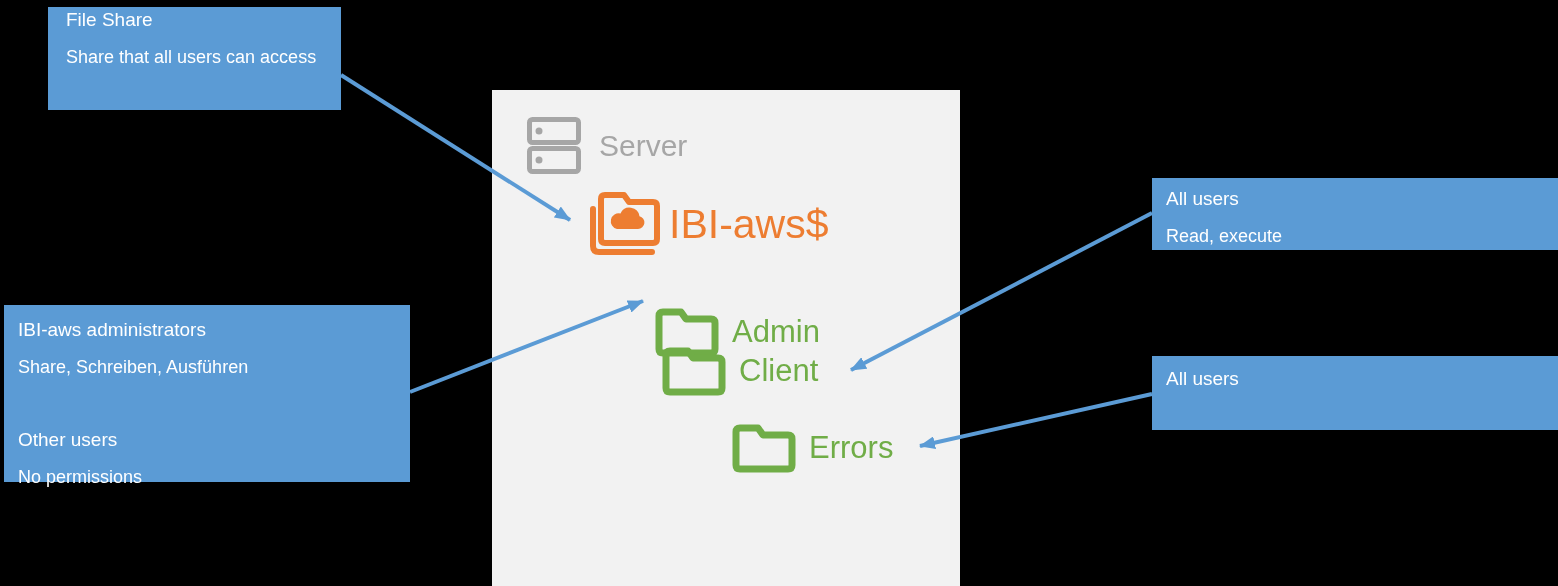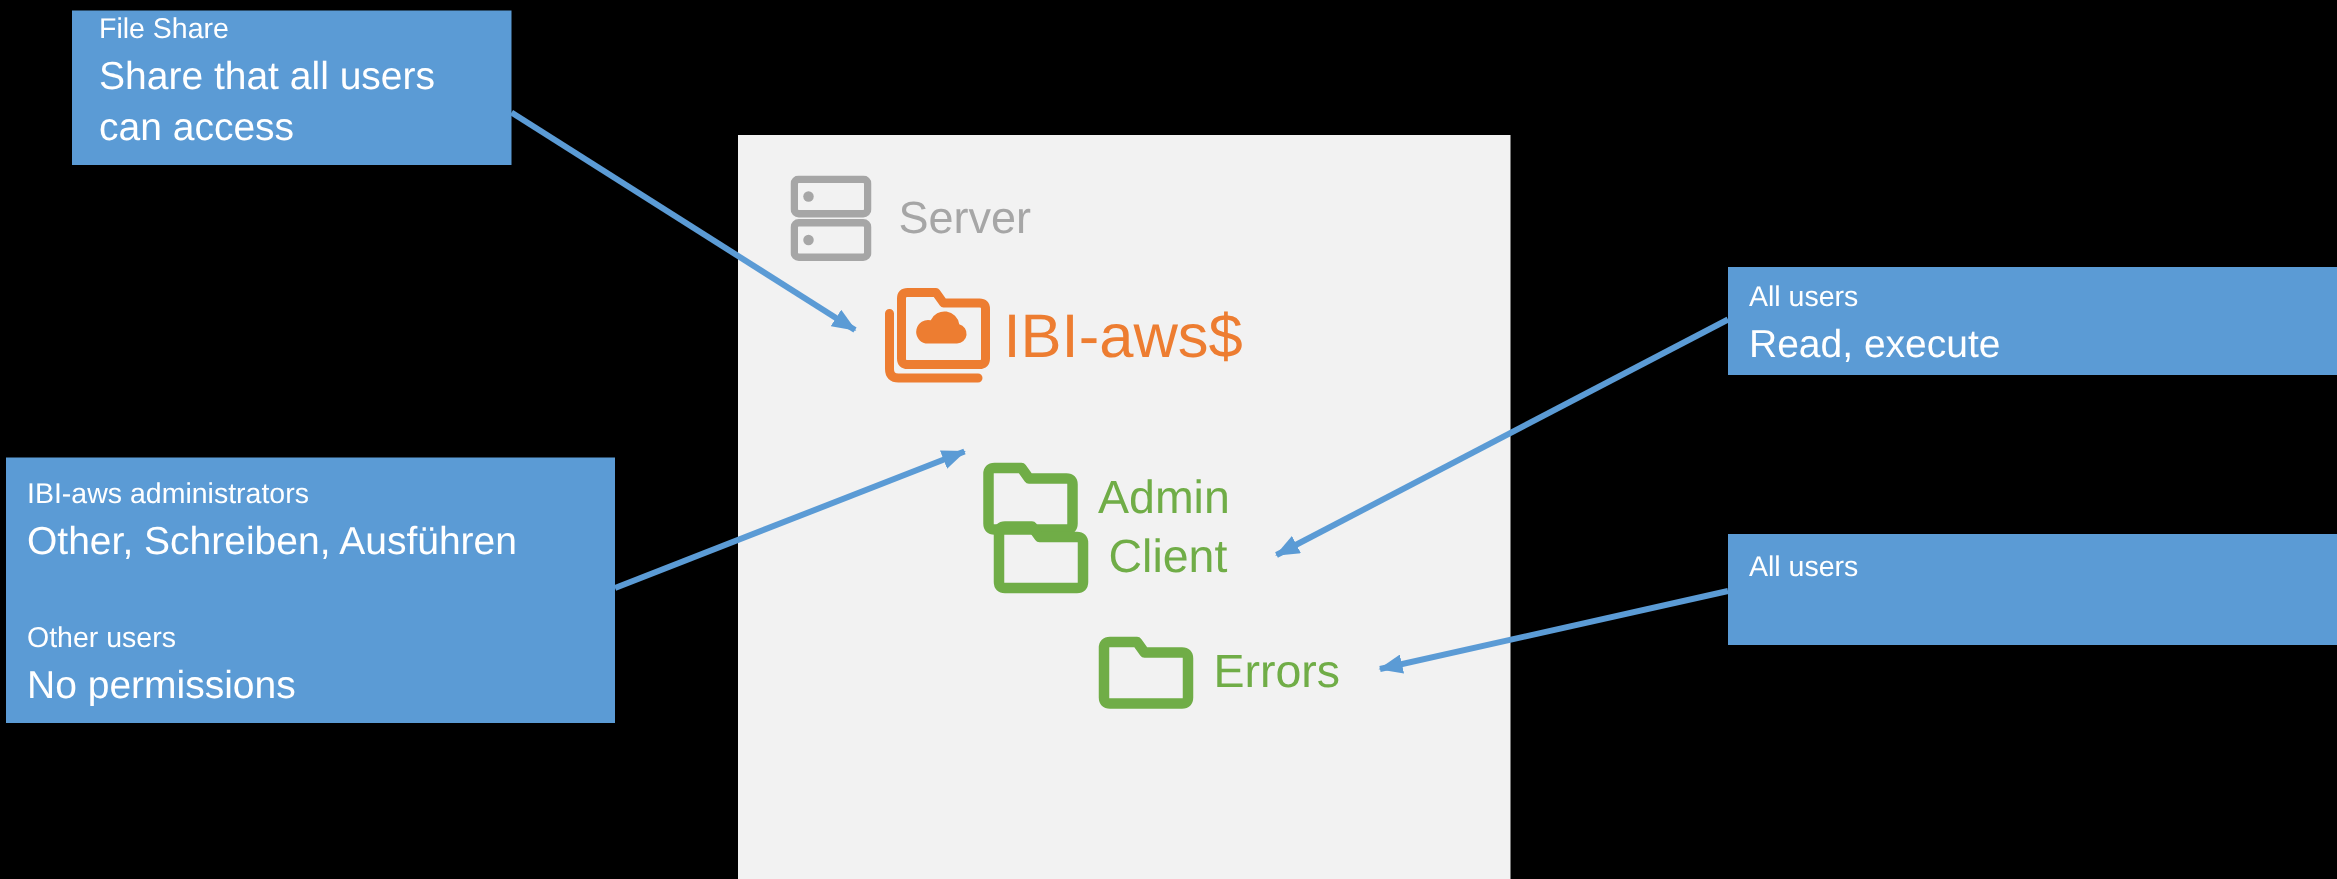--- a/index.html
+++ b/index.html
@@ -5,35 +5,35 @@
   html,body{margin:0;padding:0;background:#000;}
   #canvas{
     position:relative;
     width:1558px;height:586px;
     background:#000000;
     overflow:hidden;
     font-family:"Liberation Sans", sans-serif;
   }
   
   #panel{
-    position:absolute;left:492px;top:90px;width:515px;height:496px;
+    position:absolute;left:492px;top:90px;width:468px;height:496px;
     background:#F2F2F2;
   }
   .tree-row{position:absolute;display:flex;align-items:center;}
   .tree-label{white-space:nowrap;}
   .server-label{color:#A6A6A6;font-size:30px;margin-left:18px;}
   .share-label{color:#ED7D31;font-size:41px;margin-left:7px;}
   .folder-label{color:#70AD47;font-size:31px;margin-left:13px;}
   
   .callout{
     position:absolute;background:#5B9BD5;color:#FFFFFF;
     box-sizing:border-box;
   }
   .co-title{font-size:19px;line-height:26px;}
-  .co-body{font-size:26px;line-height:34px;}
+  .co-body{font-size:18px;line-height:48px;}
   .co-spacer{height:36px;}
   #callout-file-share{left:48px;top:7px;width:293px;height:103px;padding:0 18px;}
   #callout-admins{left:4px;top:305px;width:406px;height:177px;padding:12px 14px;}
   #callout-read-execute{left:1152px;top:178px;width:406px;height:72px;padding:8px 14px;}
   #callout-write-optional{left:1152px;top:356px;width:406px;height:74px;padding:10px 14px;}
   
   #arrows{position:absolute;left:0;top:0;width:1558px;height:586px;pointer-events:none;}
 </style>
 </head>
 <body>
@@ -84,21 +84,21 @@
 
   </div>
 
   <div class="callout" id="callout-file-share">
     <div class="co-title">File Share</div>
     <div class="co-body">Share that all users can access</div>
   </div>
 
   <div class="callout" id="callout-admins">
     <div class="co-title">IBI-aws administrators</div>
-    <div class="co-body">Other, Schreiben, Ausführen</div>
+    <div class="co-body">Share, Schreiben, Ausführen</div>
     <div class="co-spacer"></div>
     <div class="co-title">Other users</div>
     <div class="co-body">No permissions</div>
   </div>
 
   <div class="callout" id="callout-read-execute">
     <div class="co-title">All users</div>
     <div class="co-body">Read, execute</div>
   </div>
 

